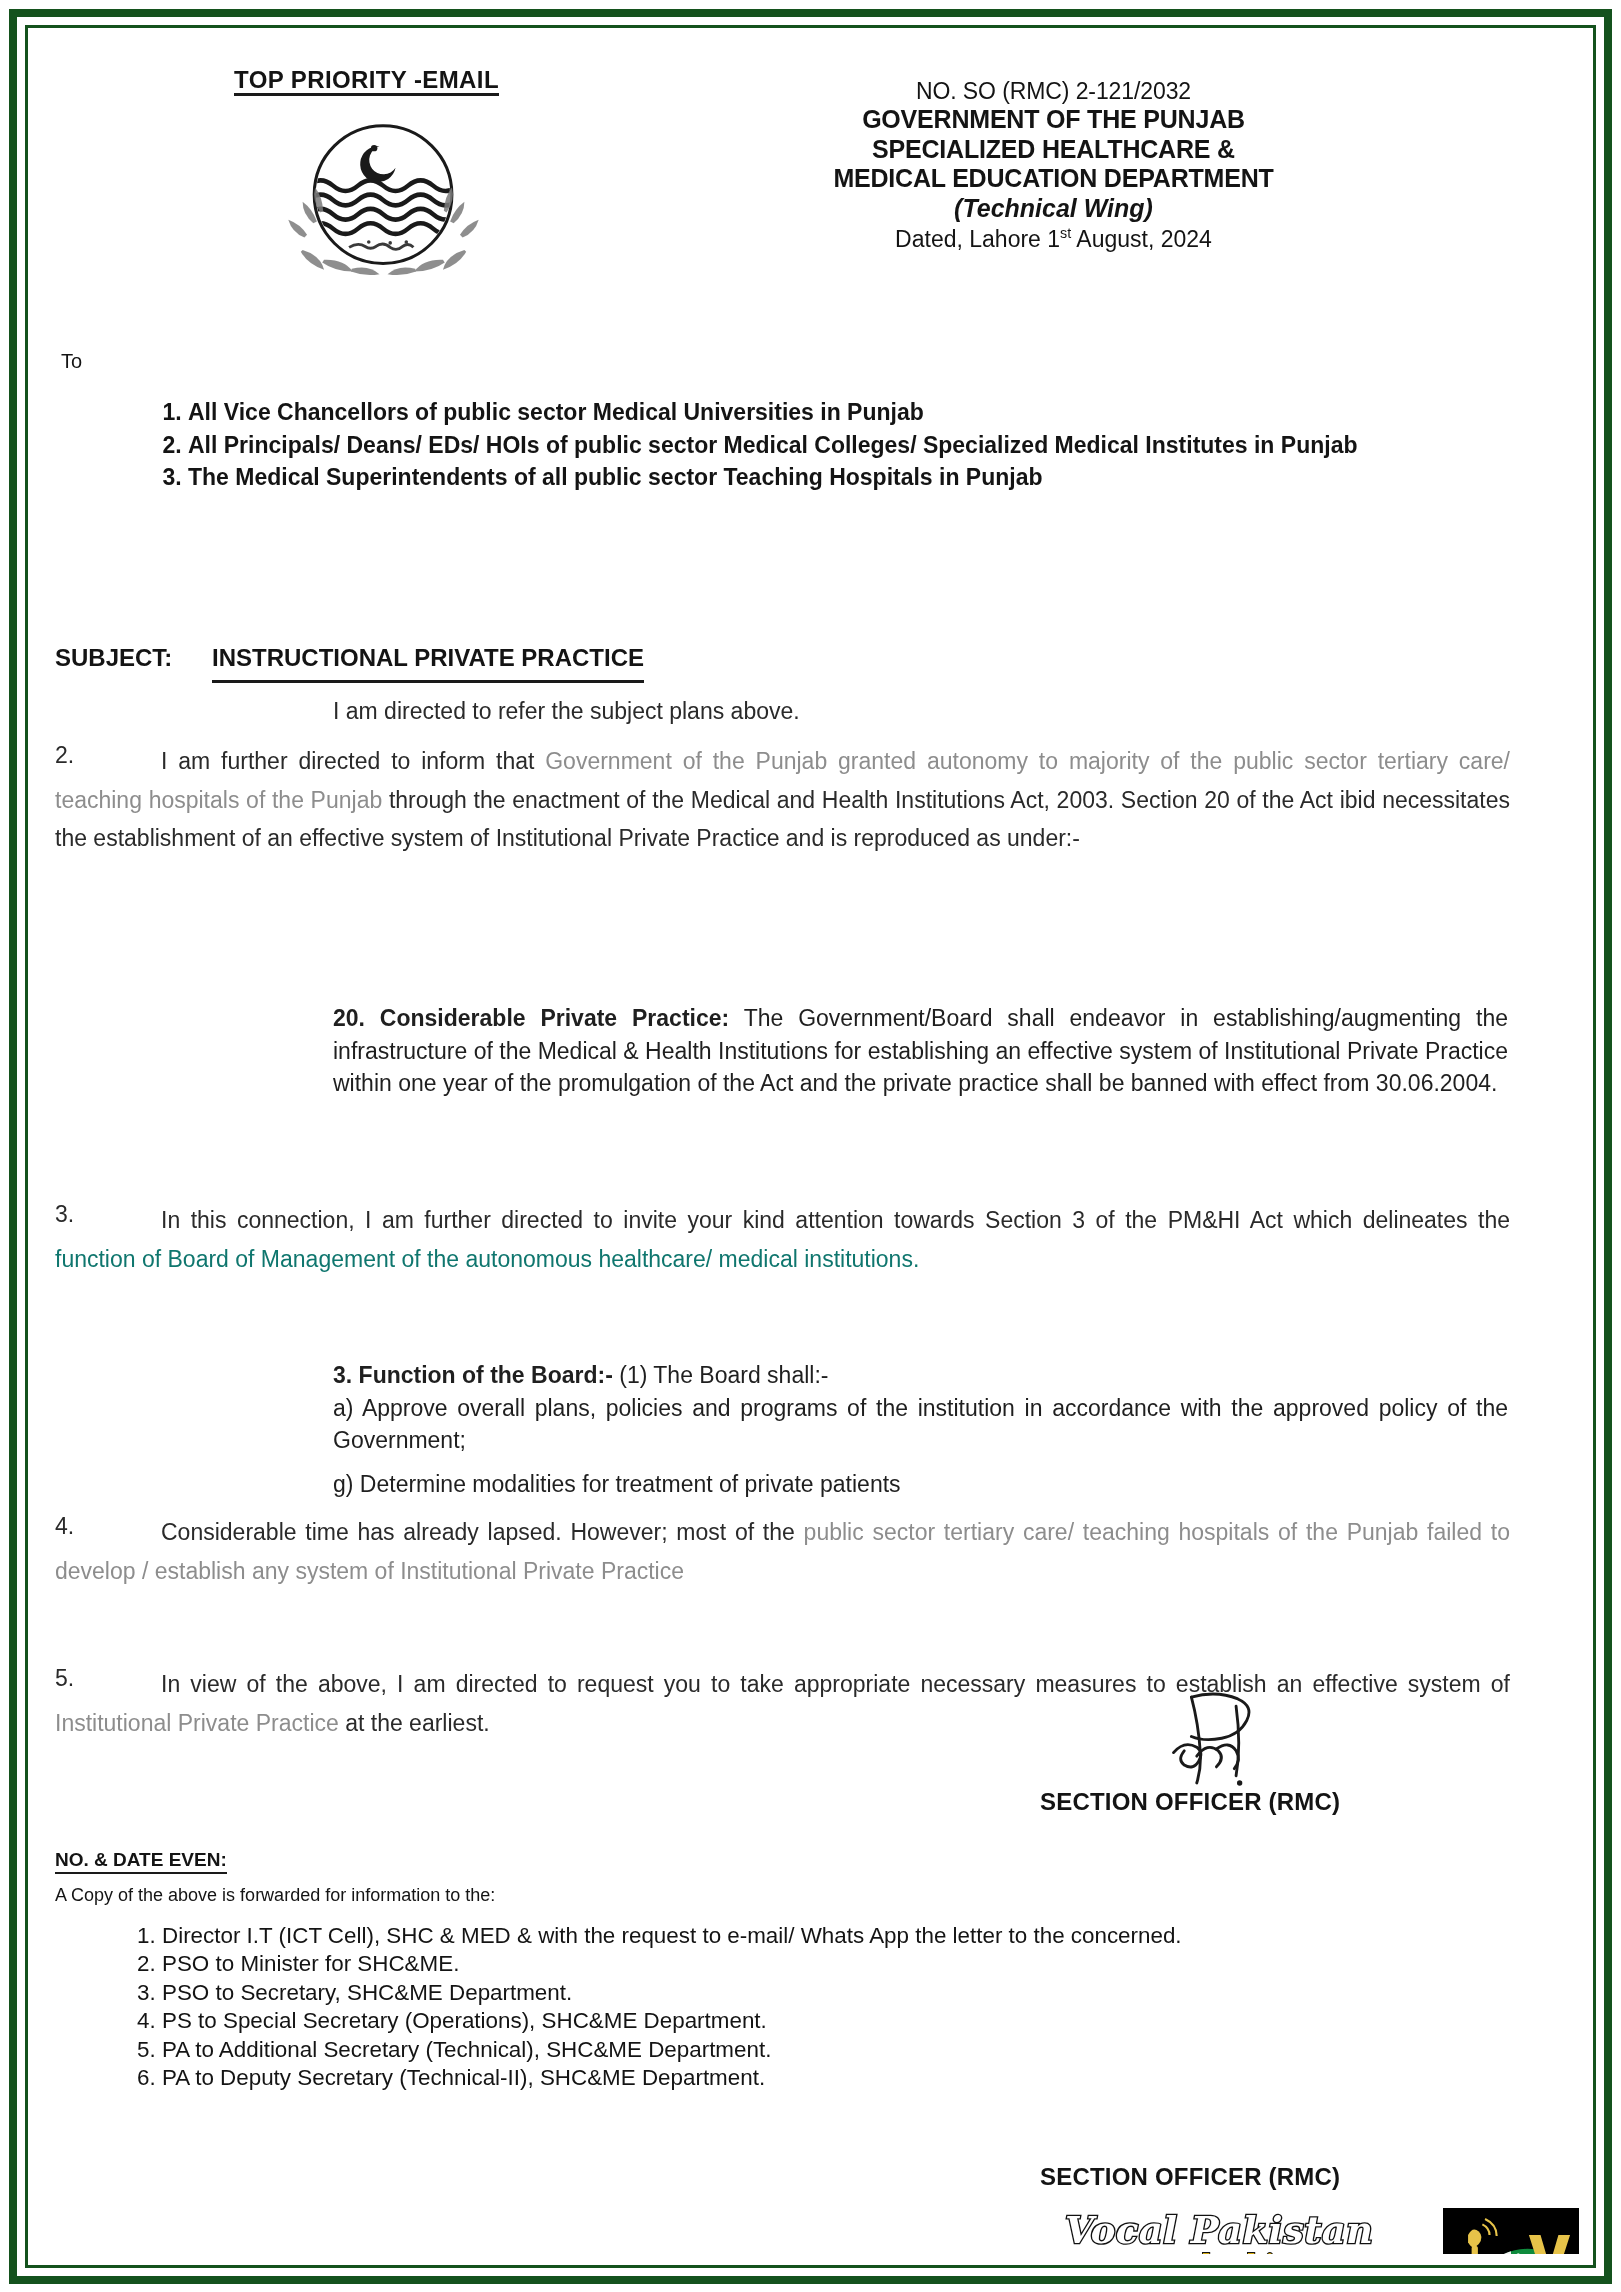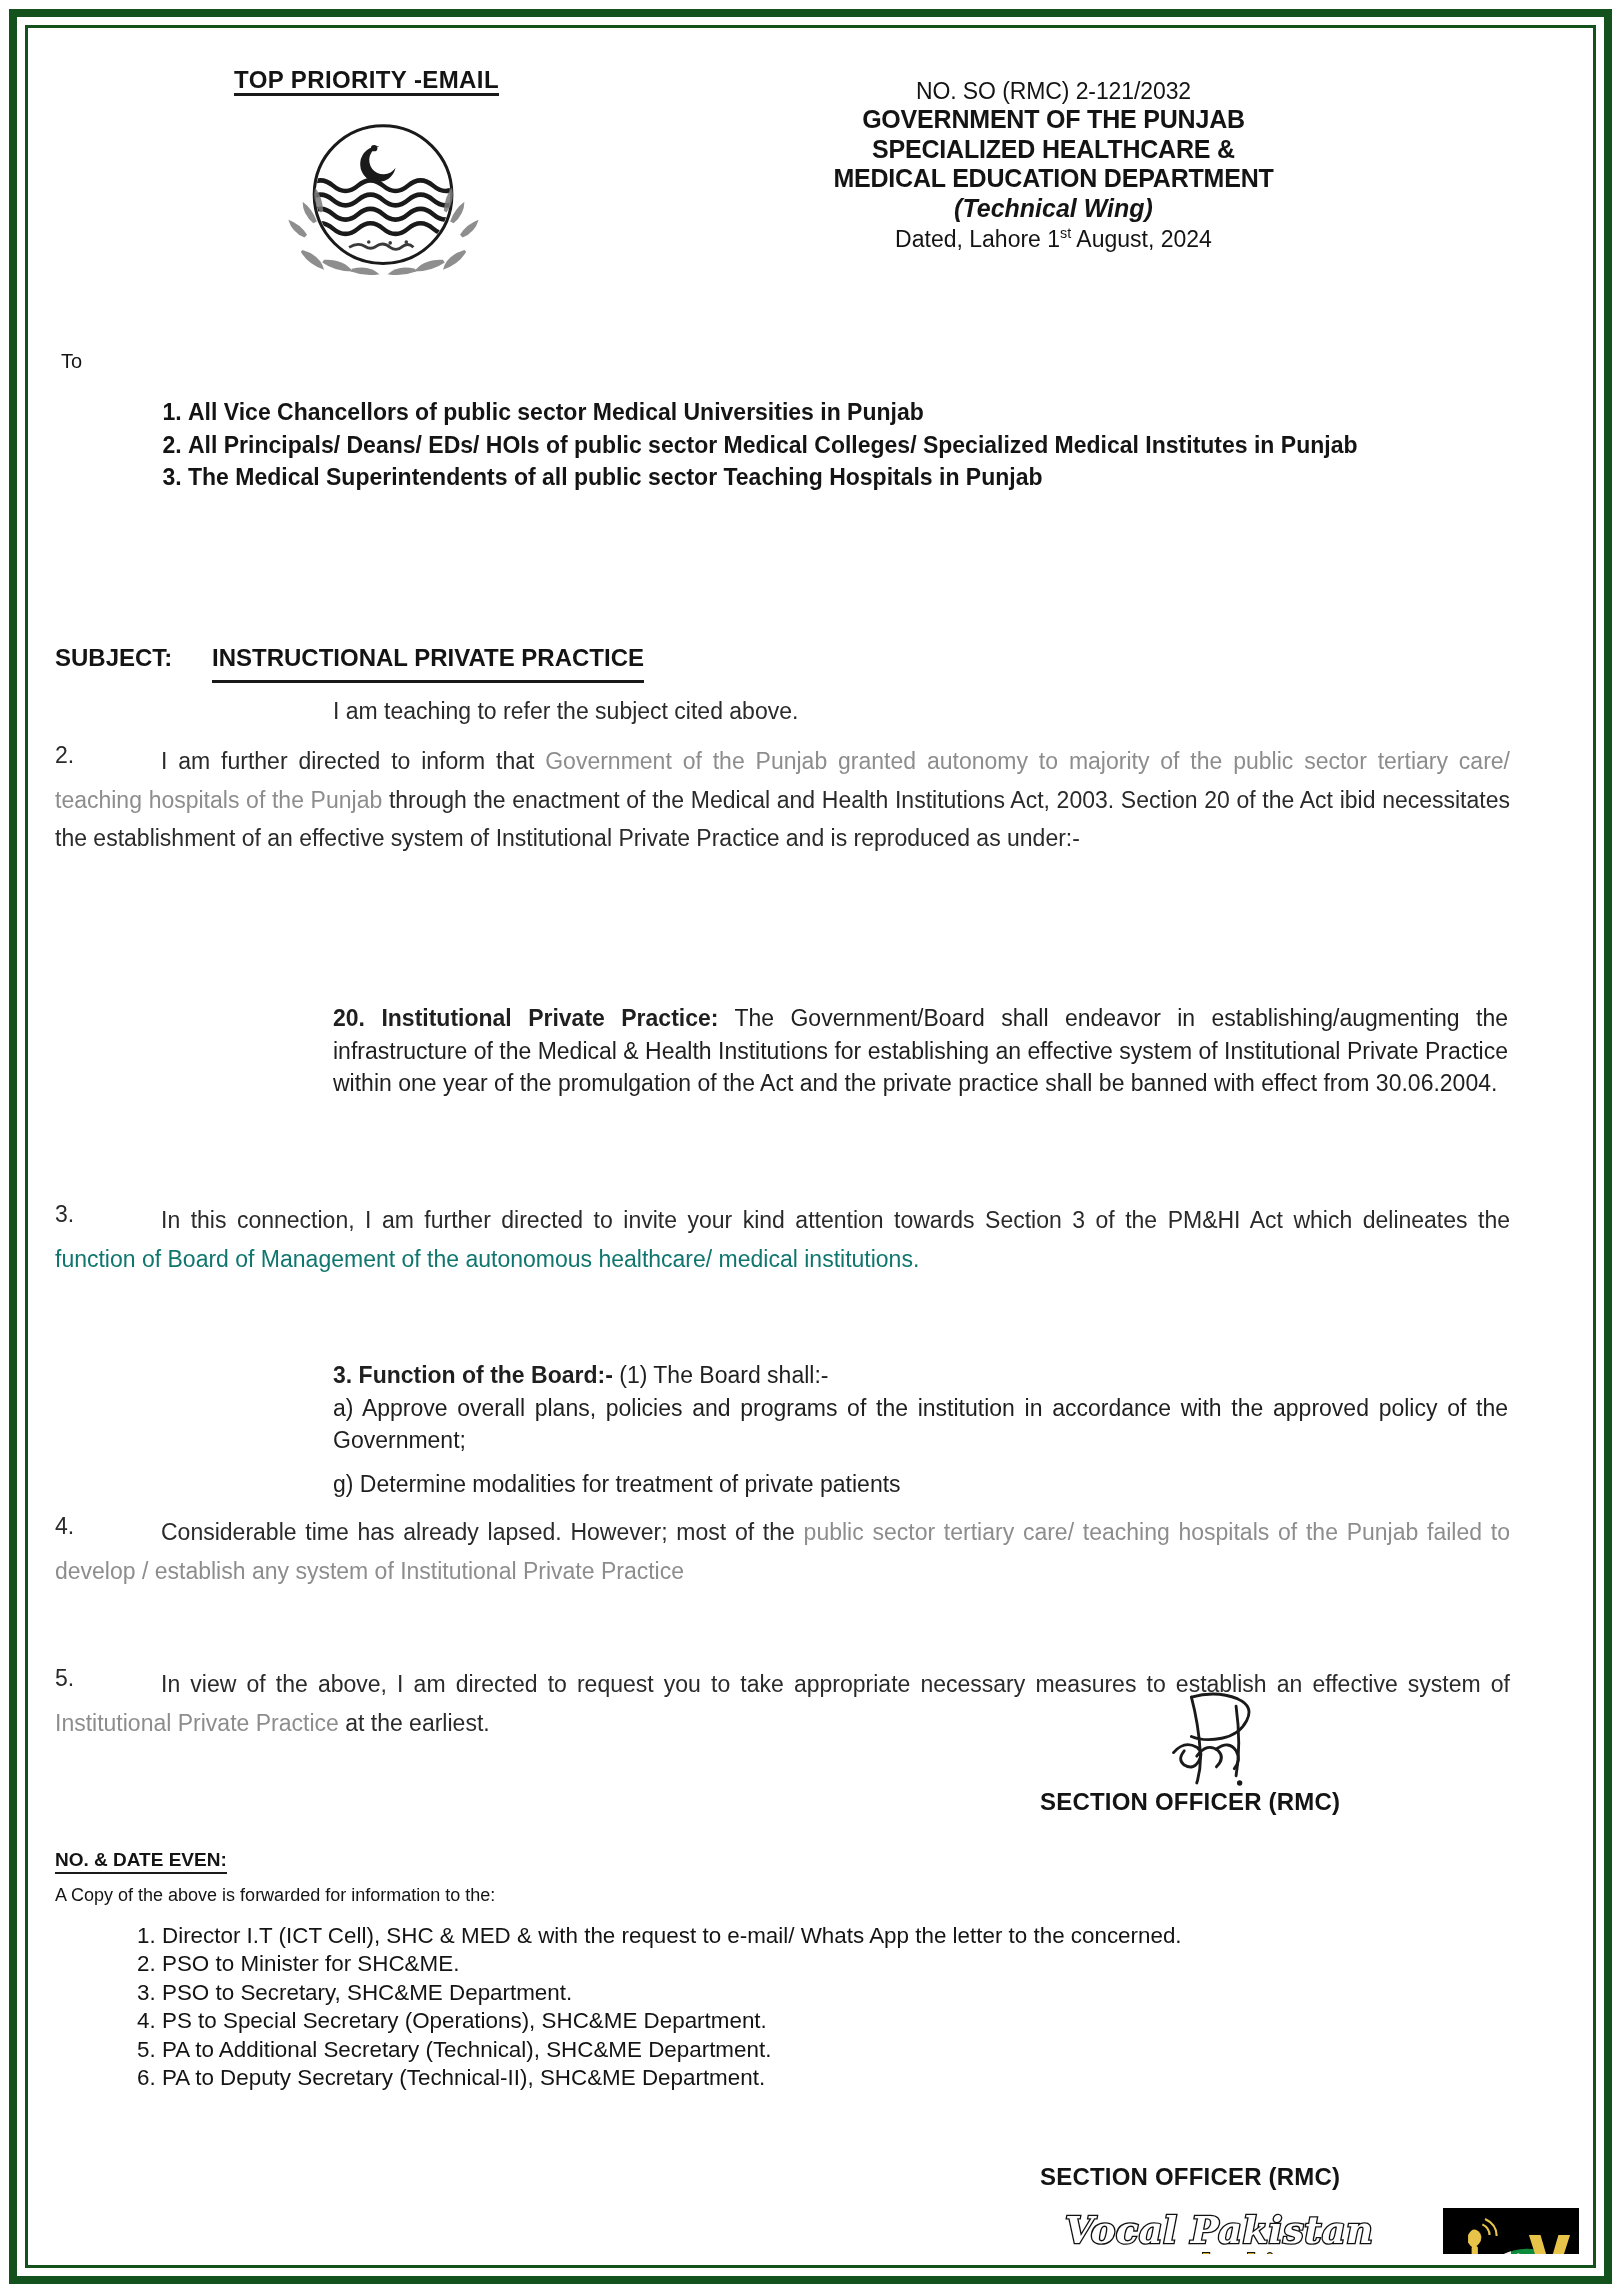--- a/index.html
+++ b/index.html
@@ -317,30 +317,30 @@
       <ol class="addressees">
         <li>All Vice Chancellors of public sector Medical Universities in Punjab</li>
         <li>All Principals/ Deans/ EDs/ HOIs of public sector Medical Colleges/ Specialized Medical Institutes in Punjab</li>
         <li>The Medical Superintendents of all public sector Teaching Hospitals in Punjab</li>
       </ol>
 
       <div class="subject-row">
         <span class="sbj-label">SUBJECT:</span><span class="sbj-text">INSTRUCTIONAL PRIVATE PRACTICE</span>
       </div>
 
-      <div class="para" style="left:287px; top:650px; width:1164px;">I am teaching to refer the subject cited above.</div>
+      <div class="para" style="left:287px; top:650px; width:1164px;">I am directed to refer the subject plans above.</div>
 
       <div class="pnum" style="left:9px; top:700px;">2.</div>
       <div class="para" style="left:9px; top:700px; width:1455px;">
         <span class="lead"></span><span>I am further directed to inform that <span style="color:#8d8d8d">Government of the Punjab granted autonomy to majority of the public sector tertiary care/ teaching hospitals of the Punjab</span> through the enactment of the Medical and Health Institutions Act, 2003. Section 20 of the Act ibid necessitates the establishment of an effective system of Institutional Private Practice and is reproduced as under:-</span>
       </div>
 
       <div class="quote" style="left:287px; top:960px; width:1175px;">
         <b>20.</b>
-        <b>Institutional Private Practice:</b>
+        <b>Considerable Private Practice:</b>
         <span>The Government/Board shall endeavor in establishing/augmenting the infrastructure of the Medical &amp; Health Institutions for establishing an effective system of Institutional Private Practice within one year of the promulgation of the Act and the private practice shall be banned with effect from 30.06.2004.</span>
       </div>
 
       <div class="pnum" style="left:9px; top:1159px;">3.</div>
       <div class="para" style="left:9px; top:1159px; width:1455px;">
         <span class="lead"></span><span>In this connection, I am further directed to invite your kind attention towards Section 3 of the PM&amp;HI Act which delineates the <span style="color:#0f766e">function of Board of Management of the autonomous healthcare/ medical institutions.</span></span>
       </div>
 
       <div class="quote" style="left:287px; top:1317px; width:1175px;">
         <div>

